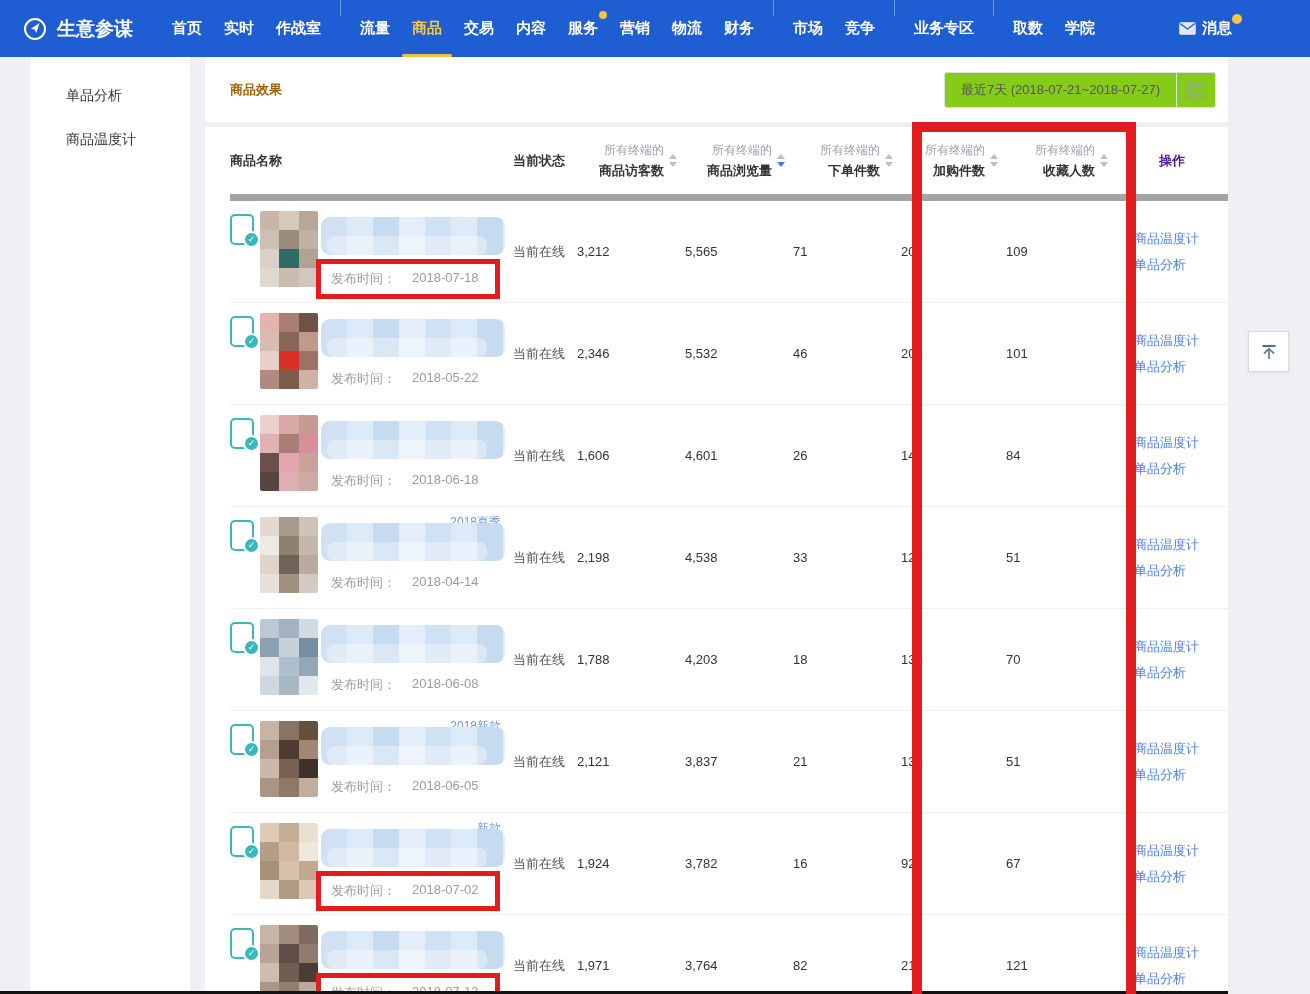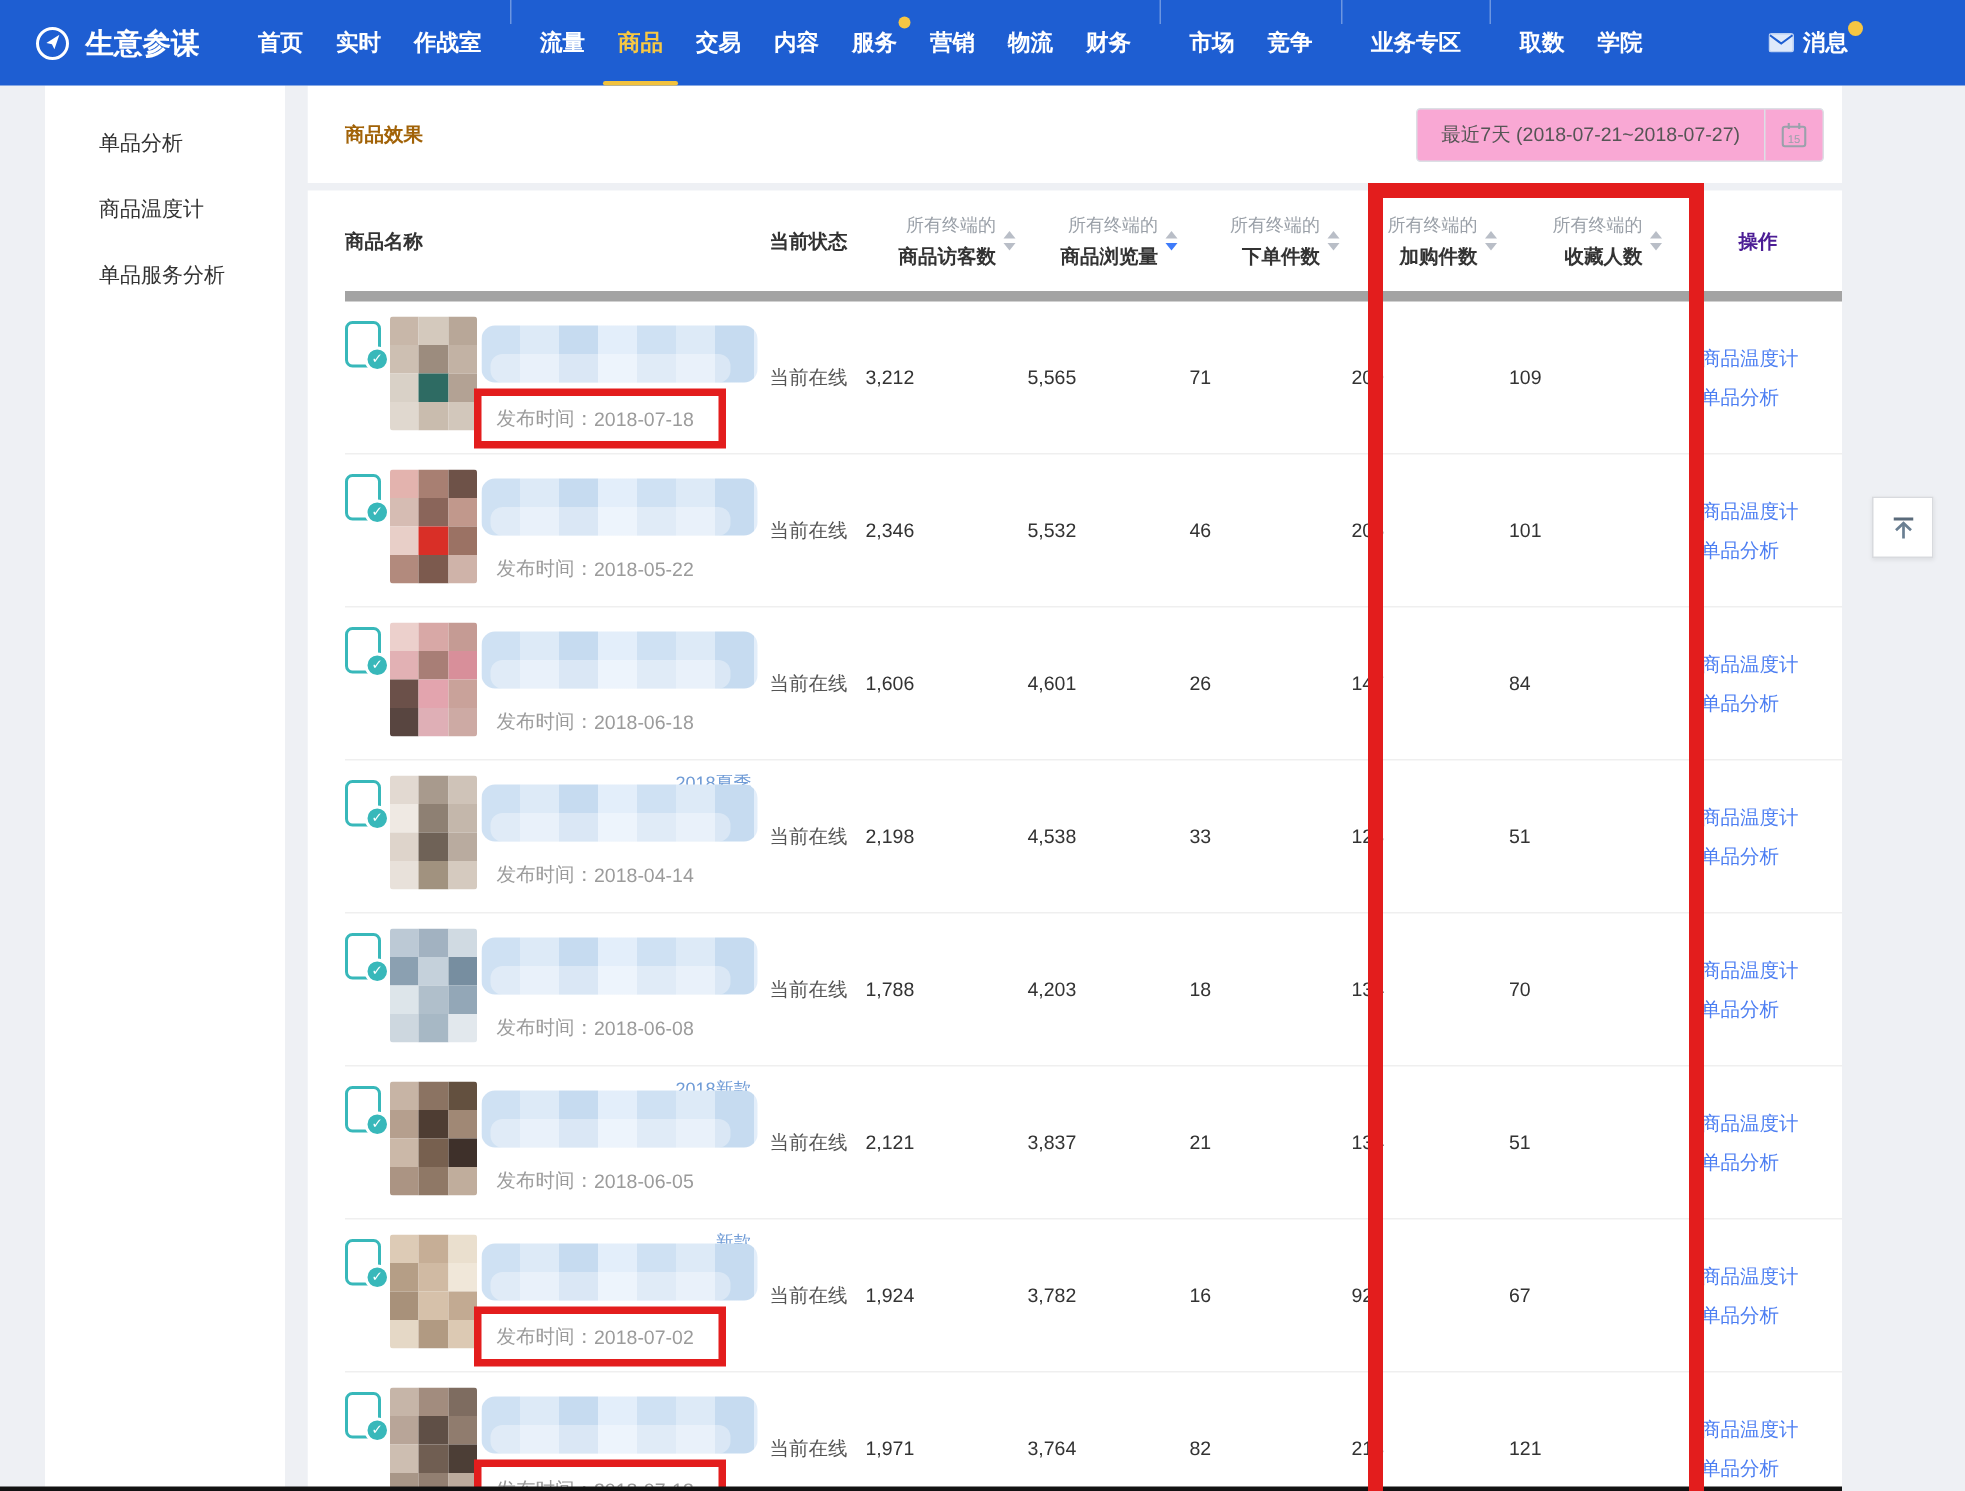--- a/index.html
+++ b/index.html
@@ -28,21 +28,21 @@
   
   .sidebar{position:absolute;left:30px;top:57px;width:160px;bottom:0;background:#fff;padding-top:16px;
     box-sizing:border-box;z-index:5;}
   .sideitem{height:44px;line-height:44px;padding-left:36px;font-size:14px;color:#333;cursor:pointer;}
   
   .main{position:absolute;left:205px;top:57px;width:1023px;bottom:0;z-index:5;overflow:hidden;}
   .titlecard{height:65px;background:#fff;display:flex;align-items:center;
     padding:0 12px 0 25px;box-sizing:border-box;}
   .pagetitle{font-size:13px;font-weight:bold;color:#a16207;}
   .daterange{margin-left:auto;display:flex;align-items:stretch;height:36px;border:1px solid #dcdfe5;
-    border-radius:3px;background:#f9a8d4;box-sizing:border-box;}
+    border-radius:3px;background:#84cc16;box-sizing:border-box;}
   .rangebox{padding:0 16px;display:flex;align-items:center;font-size:13px;color:#555;cursor:pointer;white-space:nowrap;}
   .calbtn{width:38px;border-left:1px solid #dcdfe5;display:flex;align-items:center;justify-content:center;cursor:pointer;}
   .tablecard{margin-top:5px;background:#fff;height:867px;box-sizing:border-box;padding-left:25px;position:relative;}
   .gridrow{display:grid;grid-template-columns:275px 72px 108px 108px 108px 105px 110px auto;align-items:center;}
   .thead{height:67px;border-bottom:7px solid #a3a3a3;}
   .trow{height:101px;border-bottom:1px solid #efefef;}
   
   .h-name{font-size:13px;font-weight:bold;color:#333;}
   .h-status{font-size:13px;font-weight:bold;color:#333;padding-left:8px;}
   .h-num{display:flex;justify-content:flex-end;align-items:center;padding-right:8px;}
@@ -66,21 +66,21 @@
     color:#fff;border-radius:50%;font-size:9px;line-height:13px;text-align:center;border:2px solid #fff;}
   .pimg{width:58px;height:76px;margin-left:6px;display:grid;flex:none;
     grid-template-columns:repeat(3,1fr);grid-template-rows:repeat(4,1fr);border-radius:2px;overflow:hidden;}
   .pimg i{display:block;}
   .ncol{margin-left:3px;width:196px;position:relative;}
   .frag{position:absolute;top:-3px;right:4px;font-size:12px;color:#6f9bd6;z-index:0;white-space:nowrap;}
   .nblur{height:38px;border-radius:9px;position:relative;z-index:1;margin-top:6px;
     background:repeating-linear-gradient(90deg,#cfe1f3 0 26px,#ddeaf7 26px 52px,#c6dbf0 52px 78px,#e3eefa 78px 104px);}
   .nblur::after{content:'';position:absolute;left:6px;right:18px;top:19px;height:19px;border-radius:8px;
     background:rgba(255,255,255,.35);}
-  .pub{margin-top:13px;margin-left:10px;font-size:13px;color:#9b9b9b;display:inline-flex;align-items:center;white-space:nowrap;}
+  .pub{margin-top:13px;margin-left:10px;font-size:13px;color:#9b9b9b;display:inline-flex;white-space:nowrap;gap:16px;}
   .pub.hl{border:5px solid #e31d1d;padding:6px 16px 6px 10px;margin-left:-5px;margin-top:4px;}
   
   .redbox{position:absolute;left:912px;top:122px;width:224px;height:900px;border:10px solid #e31d1d;
     box-sizing:border-box;z-index:45;pointer-events:none;}
   .blackline{position:absolute;left:0;bottom:0;width:1228px;height:3px;background:#121212;z-index:40;}
   .backtop{position:absolute;left:1248px;top:331px;width:41px;height:41px;background:#fff;border:1px solid #d8dade;
     box-shadow:0 1px 3px rgba(0,0,0,.08);display:flex;align-items:center;justify-content:center;z-index:60;
     cursor:pointer;box-sizing:border-box;}
 </style>
 </head>
@@ -122,21 +122,20 @@
       <path d="M1 1.5l7.5 5.5L16 1.5" fill="none" stroke="#1e5ed2" stroke-width="1.4"></path>
     </svg>
     <span>消息</span>
     <span class="dot"></span>
   </div>
 </div>
 
 <div class="sidebar">
     <div class="sideitem">单品分析</div>
     <div class="sideitem">商品温度计</div>
-    <div class="sideitem">单品服务分析</div>
   </div>
 
 <div class="main">
   <div class="titlecard">
     <div class="pagetitle">商品效果</div>
     <div class="daterange">
       <div class="rangebox">最近7天 (2018-07-21~2018-07-27)</div>
       <div class="calbtn">
         <svg width="20" height="20" viewBox="0 0 20 20">
           <rect x="2.5" y="4.5" width="15" height="13" rx="1.5" fill="none" stroke="#9aa1ab" stroke-width="1.4"></rect>

